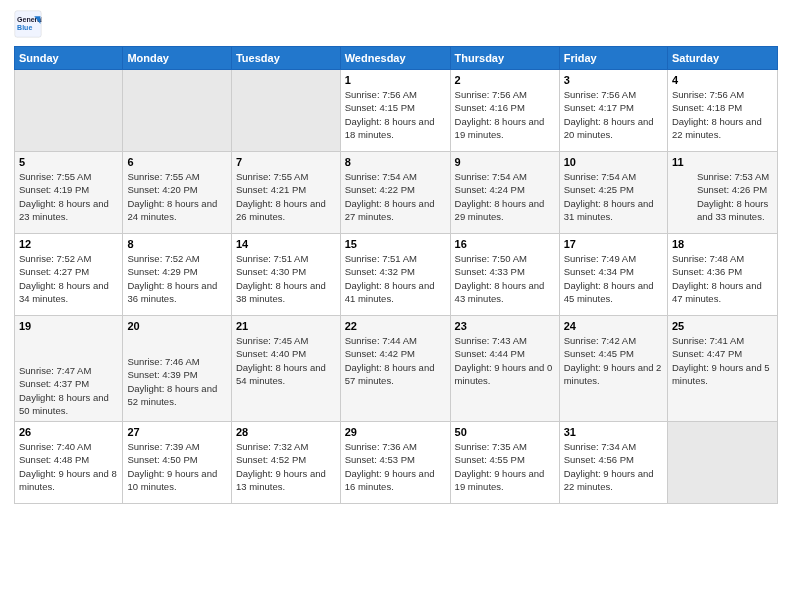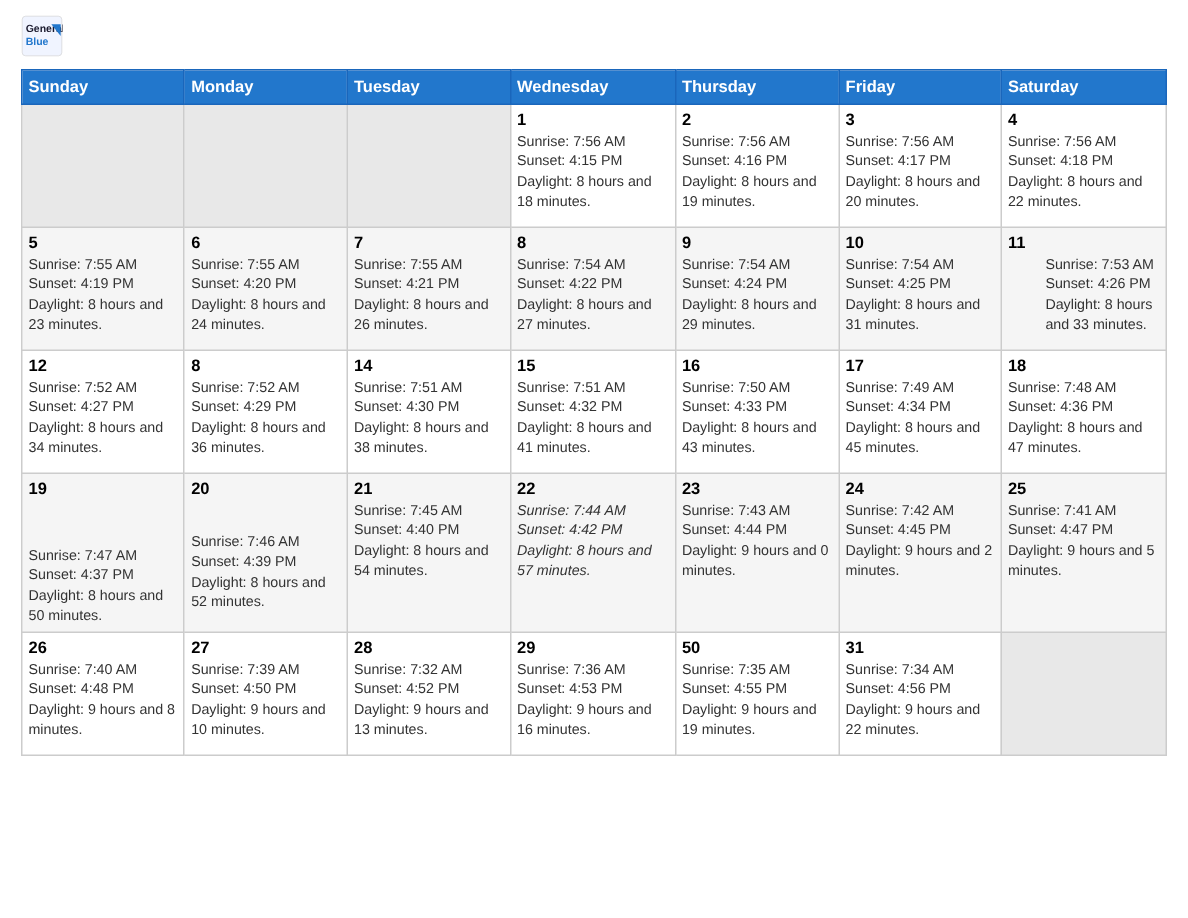--- a/index.html
+++ b/index.html
@@ -244,21 +244,21 @@
 Daylight: 8 hours and 52 minutes.</div>
           </td>
           <td>
             <span class="day-num">21</span>
             <div class="day-info" style="white-space: pre-line;">Sunrise: 7:45 AM
 Sunset: 4:40 PM
 Daylight: 8 hours and 54 minutes.</div>
           </td>
           <td>
             <span class="day-num">22</span>
-            <div class="day-info" style="white-space: pre-line; font-style: italic;">Sunrise: 7:44 AM
+            <div class="day-info" style="white-space: pre-line;">Sunrise: 7:44 AM
 Sunset: 4:42 PM
 Daylight: 8 hours and 57 minutes.</div>
           </td>
           <td>
             <span class="day-num">23</span>
             <div class="day-info" style="white-space: pre-line;">Sunrise: 7:43 AM
 Sunset: 4:44 PM
 Daylight: 9 hours and 0 minutes.</div>
           </td>
           <td>

